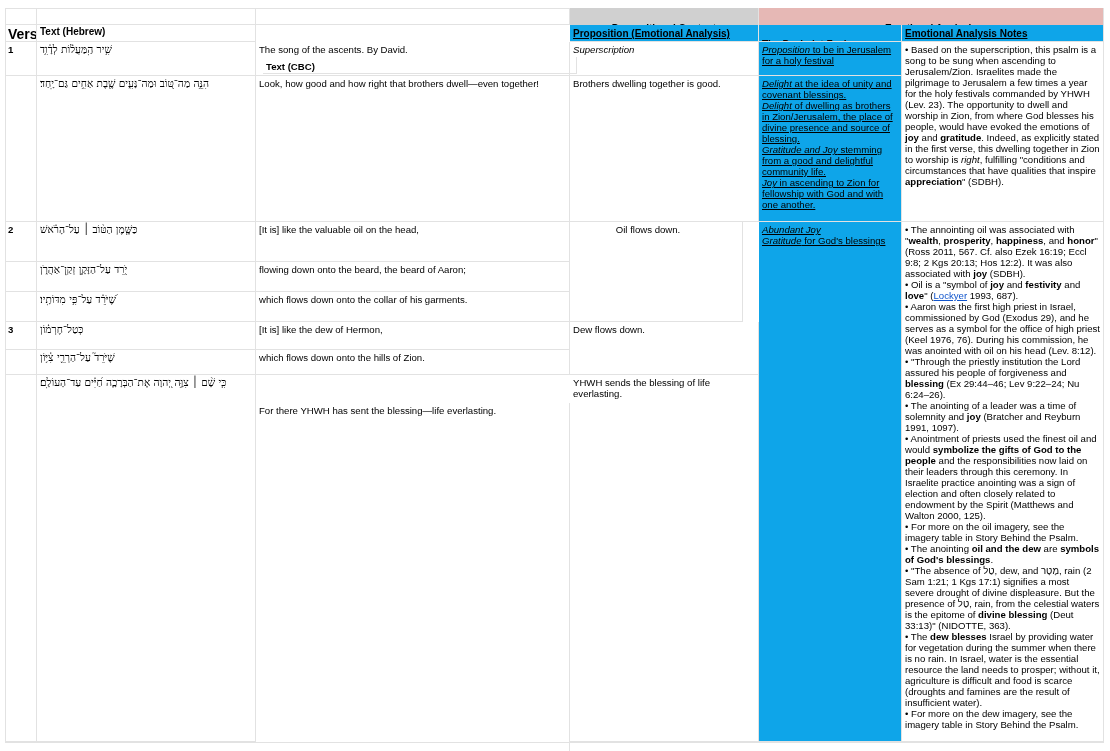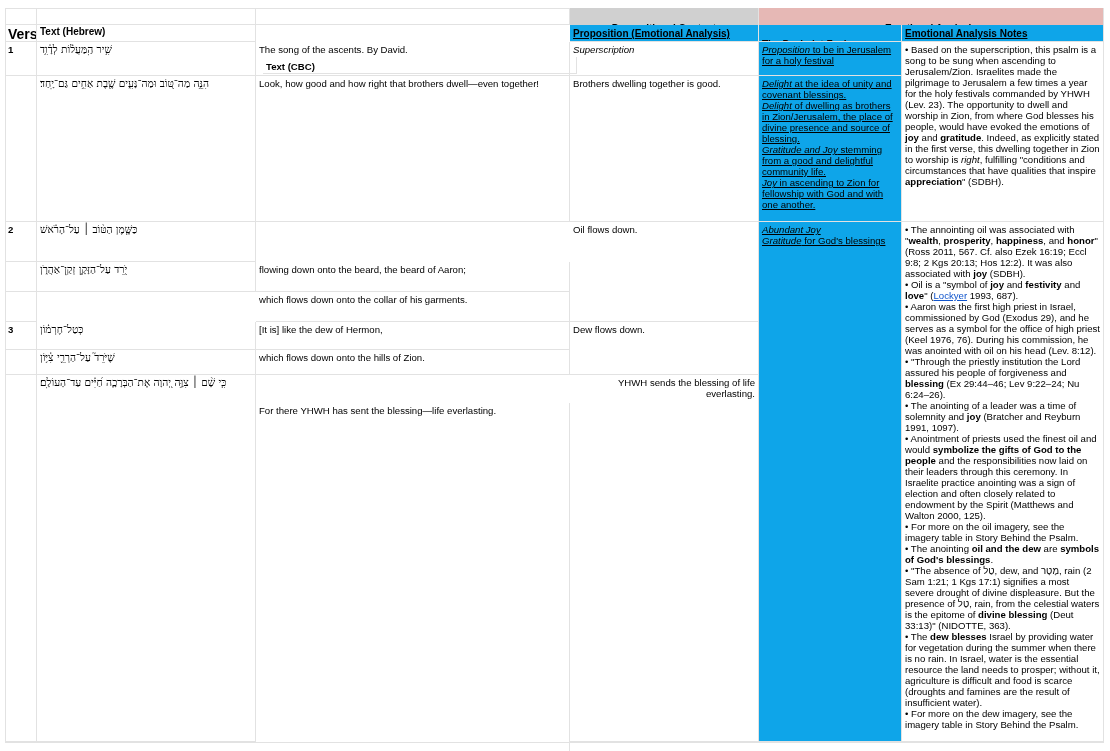--- a/index.html
+++ b/index.html
@@ -62,22 +62,23 @@
   <div class="cell" style="left:565px;top:68px;width:189px;height:146px;">Brothers dwelling together is good.</div>
   <div class="cell pink" style="left:754px;top:68px;width:143px;height:146px;">
     <i>Delight</i><span> at the idea of unity and covenant blessings.</span><br>
     <i>Delight</i><span> of dwelling as brothers in Zion/Jerusalem, the place of divine presence and source of blessing.</span><br>
     <i>Gratitude and Joy</i><span> stemming from a good and delightful community life.</span><br>
     <i>Joy</i><span> in ascending to Zion for fellowship with God and with one another.</span>
   </div>
 
   <div class="cell verse" style="left:0;top:214px;width:32px;height:40px;">2</div>
   <div class="cell heb" style="left:32px;top:214px;width:219px;height:40px;">כַּשֶּׁ֤מֶן הַטּ֨וֹב ׀ עַל־הָרֹ֗אשׁ</div>
+  <div class="cell" style="left:251px;top:214px;width:314px;height:40px;">[It is] like the valuable oil on the head,</div>
 
-  <div class="cell" style="left:565px;top:214px;width:189px;height:100px;">Oil flows down.</div>
+  <div class="cell" style="left:549px;top:214px;width:189px;height:100px;text-align:center;">Oil flows down.</div>
 
   <div class="cell pink" style="left:754px;top:214px;width:143px;height:520px;">
     <i>Abundant Joy</i><span></span><br>
     <i>Gratitude</i><span> for God's blessings</span>
   </div>
 
   <div class="cell" style="left:897px;top:214px;width:202px;height:520px;">
     <span>• The annointing oil was associated with "</span><b>wealth</b><span>, </span><b>prosperity</b><span>, </span><b>happiness</b><span>, and </span><b>honor</b><span>" (Ross 2011, 567. Cf. also Ezek 16:19; Eccl 9:8; 2 Kgs 20:13; Hos 12:2). It was also associated with </span><b>joy</b><span> (SDBH).</span><br>
     <span>• Oil is a "symbol of </span><b>joy</b><span> and </span><b>festivity</b><span> and </span><b>love</b><span>" (</span><a class="link">Lockyer</a><span> 1993, 687).</span><br>
     <span>• Aaron was the first high priest in Israel, commissioned by God (Exodus 29), and he serves as a symbol for the office of high priest (Keel 1976, 76). During his commission, he was anointed with oil on his head (Lev. 8:12).</span><br>
@@ -89,31 +90,32 @@
     <span>• "The absence of טַל, dew, and מָטָר, rain (2 Sam 1:21; 1 Kgs 17:1) signifies a most severe drought of divine displeasure. But the presence of טַל, rain, from the celestial waters is the epitome of </span><b>divine blessing</b><span> (Deut 33:13)" (NIDOTTE, 363).</span><br>
     <span>• The </span><b>dew blesses</b><span> Israel by providing water for vegetation during the summer when there is no rain. In Israel, water is the essential resource the land needs to prosper; without it, agriculture is difficult and food is scarce (droughts and famines are the result of insufficient water).</span><br>
     <span>• For more on the dew imagery, see the imagery table in Story Behind the Psalm.</span>
   </div>
 
   <div class="cell" style="left:0;top:254px;width:32px;height:30px;"></div>
   <div class="cell heb" style="left:32px;top:254px;width:219px;height:30px;">יֹ֭רֵד עַל־הַזָּקָ֣ן זְקַֽן־אַהֲרֹ֑ן</div>
   <div class="cell" style="left:251px;top:254px;width:314px;height:30px;">flowing down onto the beard, the beard of Aaron;</div>
 
   <div class="cell" style="left:0;top:284px;width:32px;height:30px;"></div>
+  <div class="cell heb" style="left:32px;top:284px;width:219px;height:30px;">שֶׁ֝יֹּרֵ֗ד עַל־פִּ֥י מִדּוֹתָֽיו׃</div>
   <div class="cell" style="left:251px;top:284px;width:314px;height:30px;">which flows down onto the collar of his garments.</div>
 
   <div class="cell verse" style="left:0;top:314px;width:32px;height:28px;">3</div>
   <div class="cell heb" style="left:32px;top:314px;width:219px;height:28px;">כְּטַל־חֶרְמ֗וֹן</div>
   <div class="cell" style="left:251px;top:314px;width:314px;height:28px;">[It is] like the dew of Hermon,</div>
 
   <div class="cell" style="left:565px;top:314px;width:189px;height:53px;">Dew flows down.</div>
 
   <div class="cell" style="left:0;top:342px;width:32px;height:25px;"></div>
   <div class="cell heb" style="left:32px;top:342px;width:219px;height:25px;">שֶׁיֹּרֵד֮ עַל־הַרְרֵ֪י צִ֫יּ֥וֹן</div>
   <div class="cell" style="left:251px;top:342px;width:314px;height:25px;">which flows down onto the hills of Zion.</div>
 
   <div class="cell" style="left:0;top:367px;width:32px;height:367px;"></div>
   <div class="cell heb" style="left:32px;top:367px;width:219px;height:367px;">כִּ֤י שָׁ֨ם ׀ צִוָּ֣ה יְ֭הוָה אֶת־הַבְּרָכָ֑ה חַ֝יִּ֗ים עַד־הָעוֹלָֽם׃</div>
   <div class="cell" style="left:251px;top:367px;width:314px;height:367px;margin-top:28px;">For there YHWH has sent the blessing—life everlasting.</div>
-  <div class="cell" style="left:565px;top:367px;width:189px;height:367px;text-align:right;">YHWH sends the blessing of life everlasting.</div>
+  <div class="cell" style="left:565px;top:367px;width:189px;height:367px;">YHWH sends the blessing of life everlasting.</div>
 
   <div class="bottomline"></div>
 </div>
 
 </body></html>

